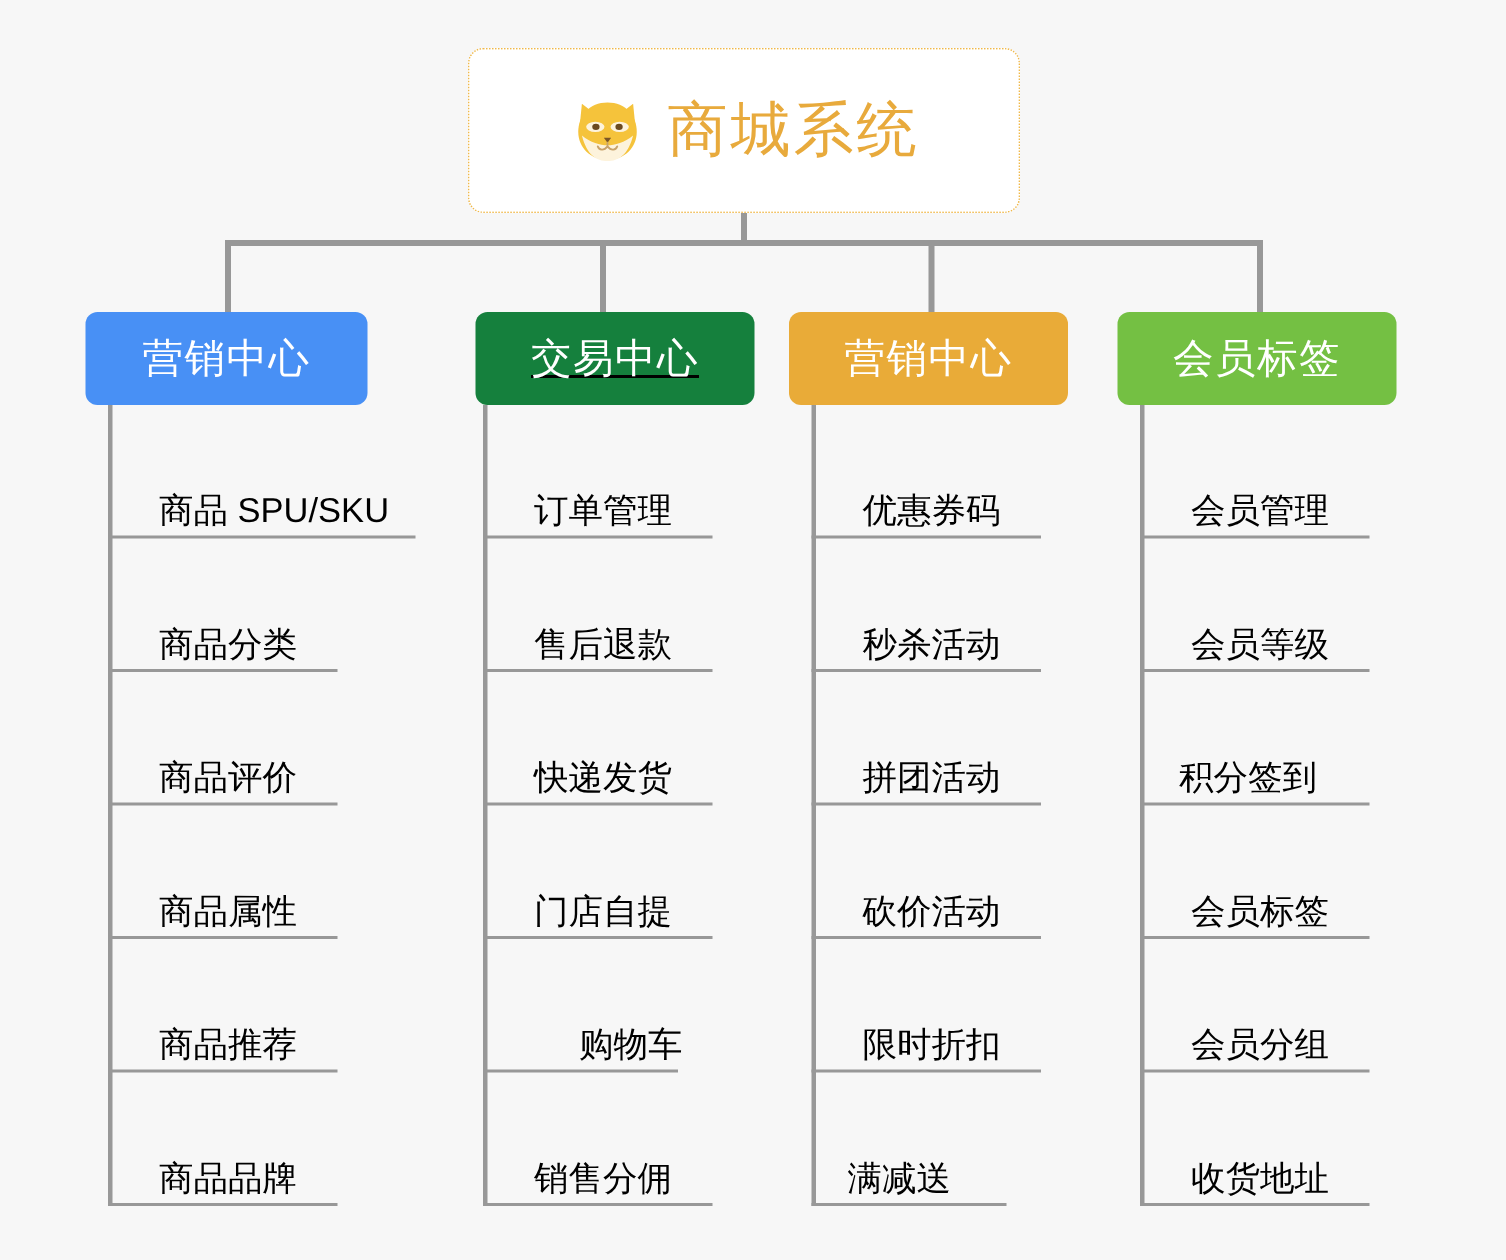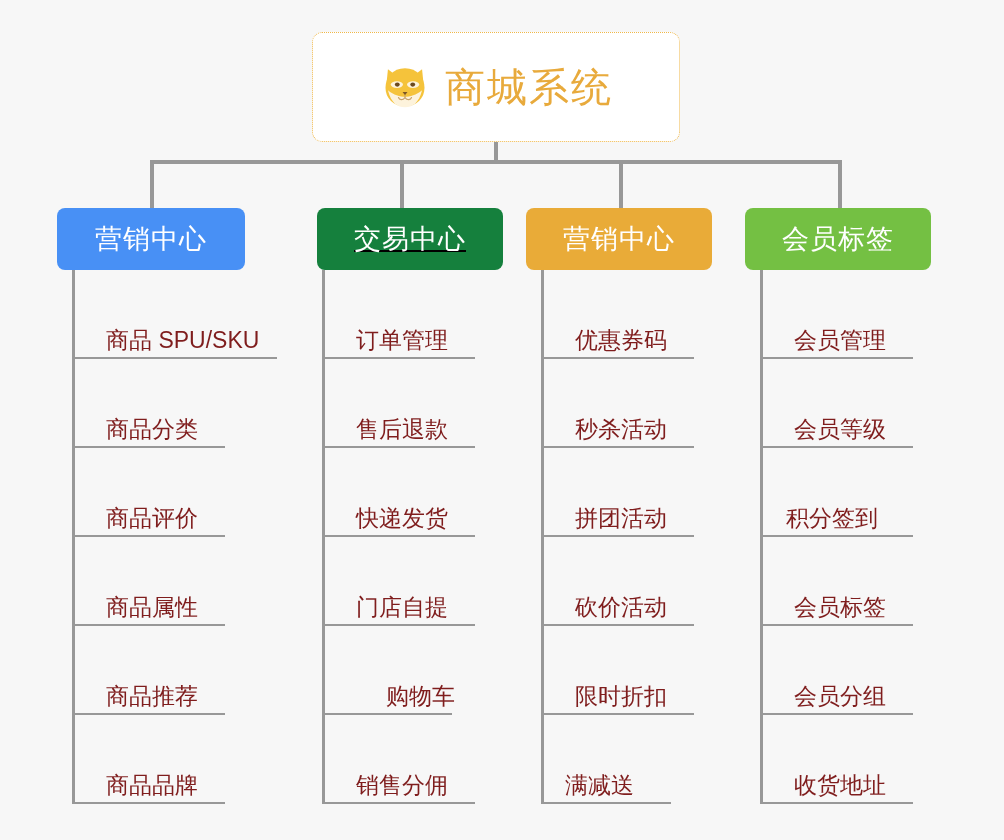--- a/index.html
+++ b/index.html
@@ -98,21 +98,21 @@
   .leaf-item {
     position: absolute;
     left: 0;
     height: 89px;
     display: flex;
     align-items: flex-end;
     padding-left: 34px;
   }
   .leaf-text {
     font-size: 23px;
-    color: #7f1d1d;
+    color: #000000;
     white-space: nowrap;
     padding: 0 6px 6px 0;
     line-height: 1.1;
   }
   .leaf-underline {
     position: absolute;
     left: 0;
     height: 2px;
     background: #9a9a9a;
   }

